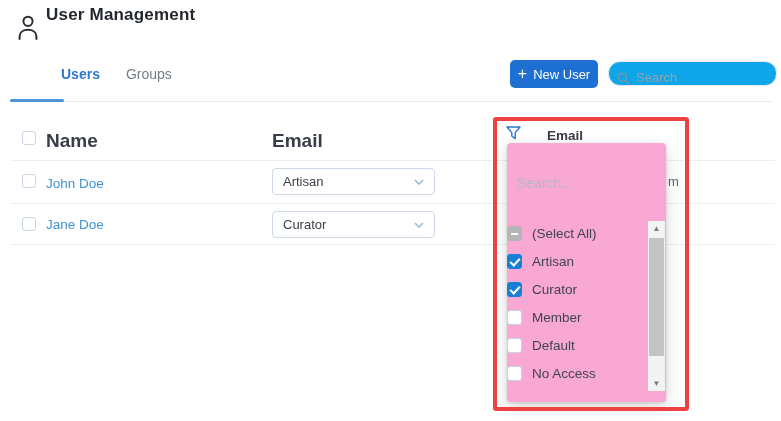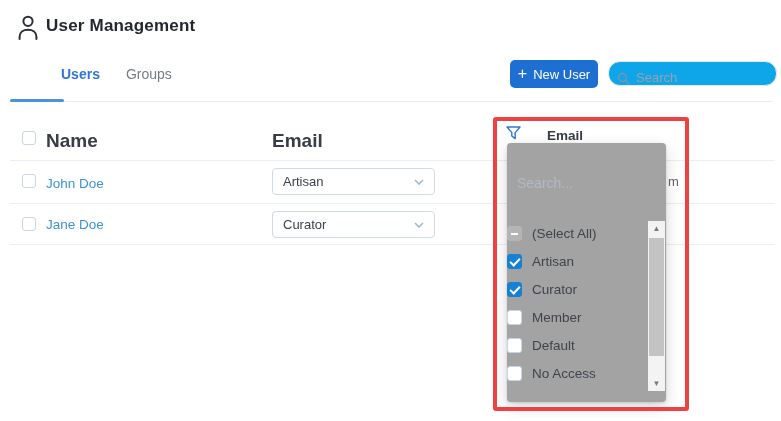--- a/index.html
+++ b/index.html
@@ -4,21 +4,21 @@
 <style>
   * { margin:0; padding:0; box-sizing:border-box; }
   html,body { width:781px; height:421px; }
   body {
     font-family:"Liberation Sans","DejaVu Sans",sans-serif;
     background:#ffffff; color:#3a3f49; overflow:hidden; position:relative;
   }
   .abs { position:absolute; }
 
   
-  .page-title { left:46px; top:16px; font-size:17px; font-weight:700; color:#23272e; letter-spacing:.2px; }
+  .page-title { left:46px; top:5px; font-size:17px; font-weight:700; color:#23272e; letter-spacing:.2px; }
   .person-icon { left:16px; top:14px; }
 
   
   .tabs { left:13px; top:66px; display:flex; gap:26px; font-size:14px; }
   .tab { cursor:pointer; color:#757c87; font-weight:400; }
   .tab.active { color:#2d76d2; font-weight:700;margin-left:48px; }
   .tab-underline { left:10px; top:99px; width:54px; height:3px; background:#4b94d8; border-radius:2px; z-index:2; }
   .tabbar-border { left:10px; top:101px; width:763px; height:1px; background:#e9ecf1; }
 
   
@@ -39,21 +39,21 @@
   .role-select { width:163px; height:27px; border:1px solid #cfdae9; border-radius:4px; background:#fff;
     display:flex; align-items:center; justify-content:space-between; padding:0 10px; font-size:13px;
     color:#3c4048; cursor:pointer; }
   .email-frag { font-size:13px; color:#61666d; }
 
   
   .email-header-label { left:547px; top:128px; font-size:13.5px; font-weight:700; color:#383d47; }
   .funnel { left:506px; top:126px; cursor:pointer; }
 
   
-  .filter-panel { left:507px; top:143px; width:159px; height:259px; background:#a3a3a3; border-radius:4px;
+  .filter-panel { left:507px; top:143px; width:159px; height:259px; background:#f9a8d4; border-radius:4px;
     box-shadow:0 1px 3px rgba(0,0,0,.12), 0 5px 16px rgba(0,0,0,.16); z-index:10; }
   .filter-search { position:absolute; left:10px; top:28px; width:115px; height:24px; border:none; outline:none;
     font-size:14px; color:#3a3f49; font-family:inherit; background:transparent; }
   .filter-search::placeholder { color:#b3b9c2; }
   .option-list { position:absolute; left:0; top:76px; width:140px; }
   .option { height:28px; display:flex; align-items:center; padding-left:0; cursor:pointer; }
   .option .label { margin-left:10px; font-size:13.5px; color:#3f444c; white-space:nowrap; }
   .opt-cb { width:15px; height:15px; border:1px solid #c8d4e4; border-radius:3px; background:#fff;
     position:relative; flex:0 0 auto; }
   .opt-cb[data-state="checked"] { background:#1680d4; border-color:#1680d4; }

